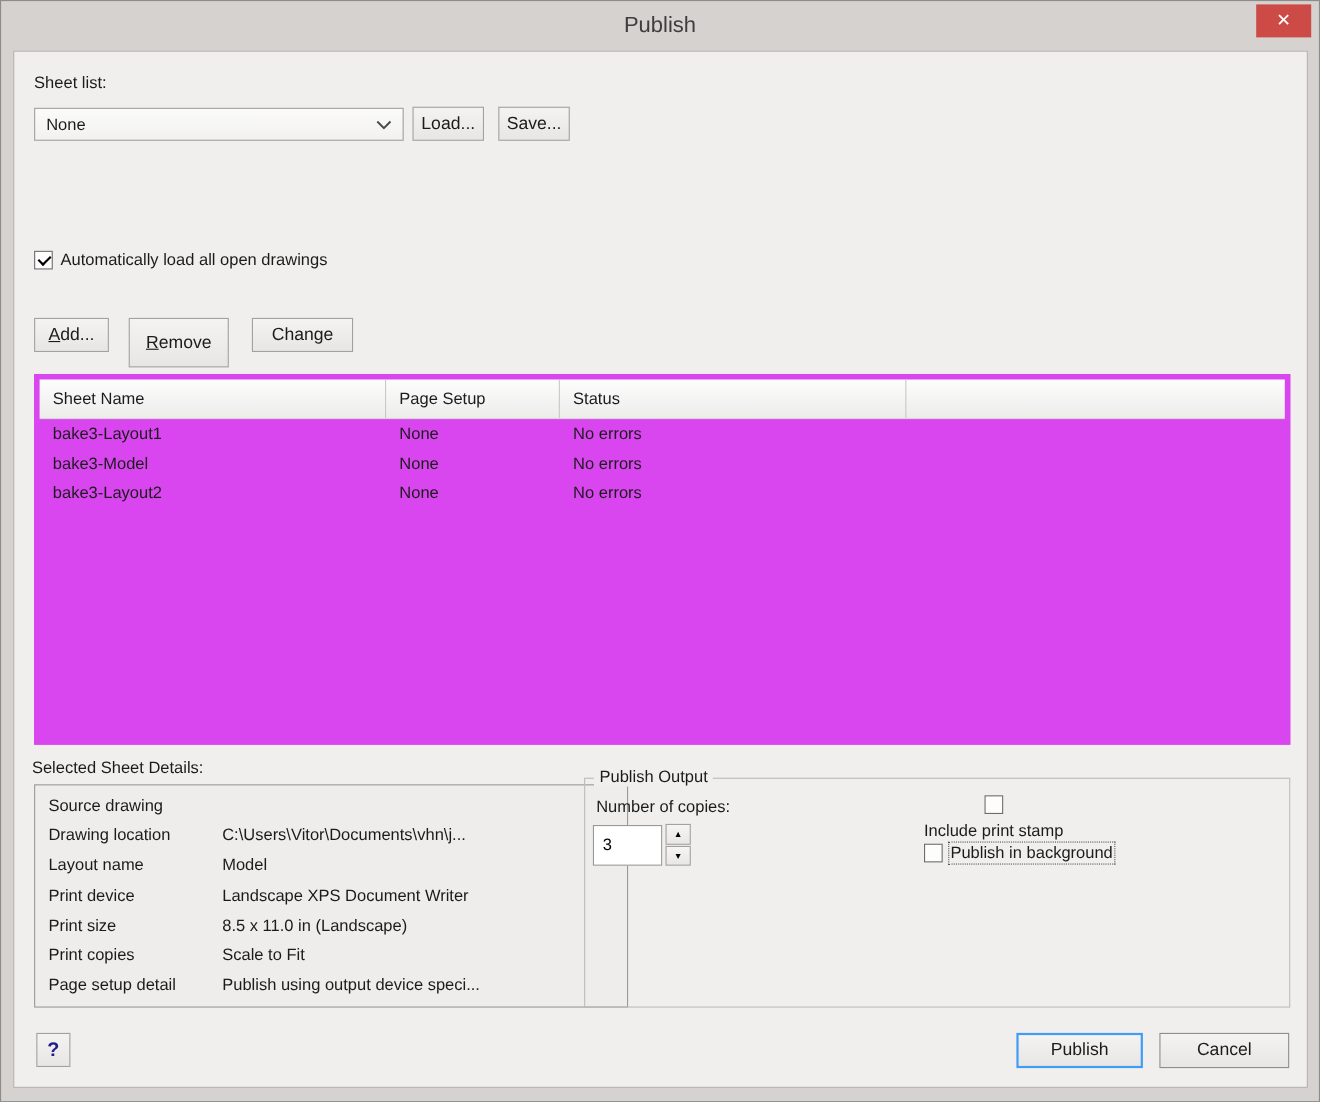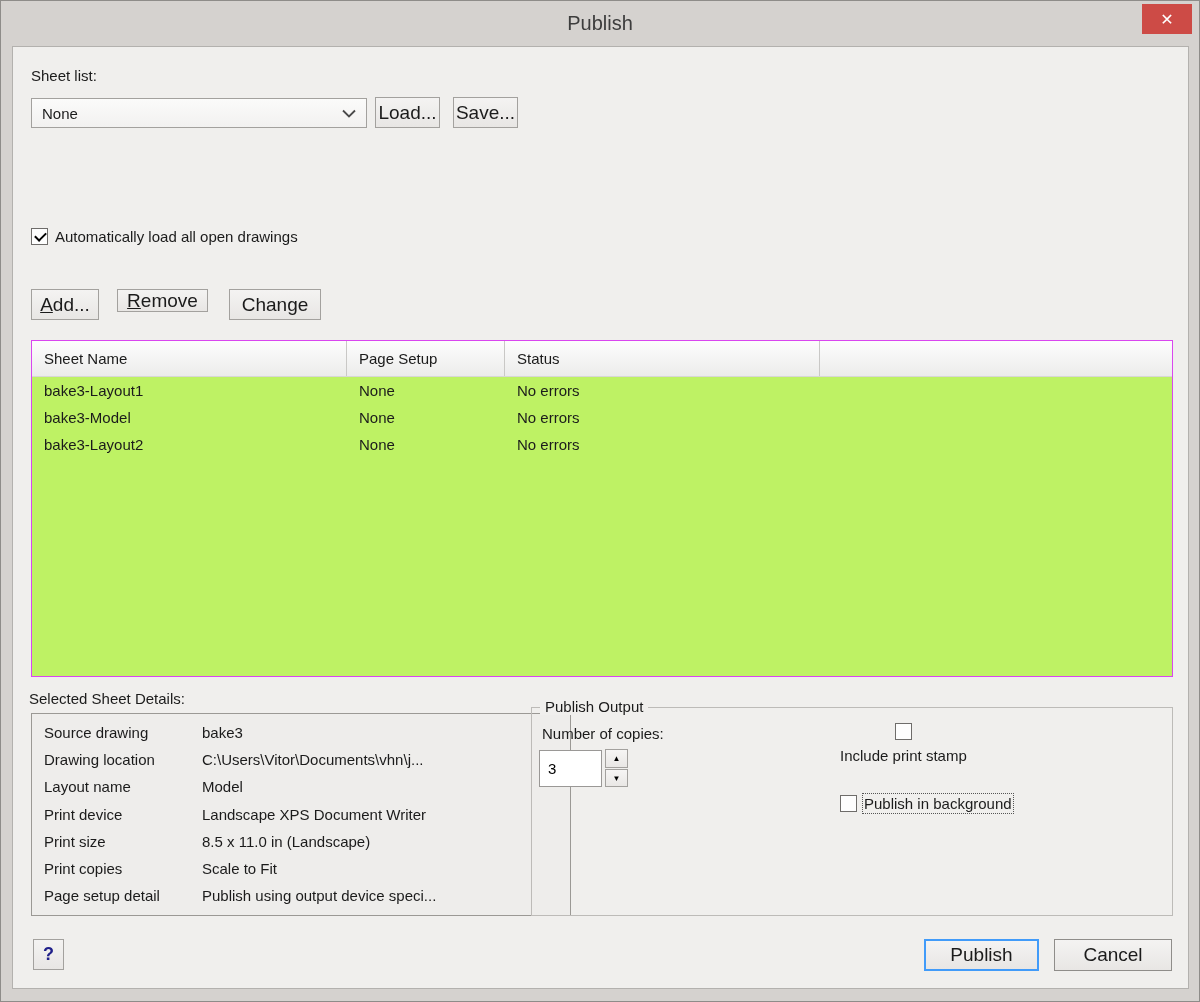--- a/index.html
+++ b/index.html
@@ -16,39 +16,39 @@
     font-size:20px; color:#3d3d3d; }
   .close-btn { position:absolute; left:1141px; top:3px; width:50px; height:30px;
     background:#cd4b46; display:flex; align-items:center; justify-content:center;
     color:#ffffff; font-size:16px; cursor:default; }
   
   .panel { position:absolute; left:11px; top:45px; width:1177px; height:943px;
     background:#f0efed; border:1px solid #b3b1ae; box-sizing:border-box; }
   
   .btn { position:absolute; box-sizing:border-box;
     background:linear-gradient(#f4f3f2,#e8e6e4); border:1px solid #a3a19e;
-    display:flex; align-items:center; justify-content:center; font-size:19px; }
+    display:flex; align-items:center; justify-content:center; font-size:16px; }
   .lbl { position:absolute; white-space:nowrap; }
   .underline { text-decoration:underline; }
   
   .combo { position:absolute; left:30px; top:97px; width:336px; height:30px;
     box-sizing:border-box; background:linear-gradient(#fbfbfa,#f2f1f0);
     border:1px solid #a3a19e; display:flex; align-items:center;
     justify-content:space-between; padding:0 10px; }
   
   .cb-row { position:absolute; display:flex; align-items:center; gap:7px; }
   .cb { width:17px; height:17px; box-sizing:border-box; background:#fdfdfd;
     border:1px solid #6e6c6a; position:relative; flex:0 0 auto; }
   .checkmark { position:absolute; left:3px; top:3px; width:9px; height:5px;
     border-left:2px solid #000; border-bottom:2px solid #000;
     transform:rotate(-45deg); }
   .focus-dotted { outline:1px dotted #555; outline-offset:1px; }
   
   .sheet-table { position:absolute; left:30px; top:339px; width:1142px; height:337px;
-    box-sizing:border-box; background:#bef264; border:1px solid #d946ef; }
+    box-sizing:border-box; background:#d946ef; border:5px solid #d946ef; }
   .thead { display:flex; height:35px; background:linear-gradient(#fdfdfd,#ececeb);
     border-bottom:1px solid #d8d7d5; }
   .th { display:flex; align-items:center; padding-left:12px; box-sizing:border-box;
     border-right:1px solid #c9c8c6; }
   .c1 { width:315px; } .c2 { width:158px; } .c3 { width:315px; }
   .c4 { flex:1; border-right:none; }
   .tr { display:flex; height:27px; align-items:center; }
   .td { padding-left:12px; box-sizing:border-box; }
   
   .details-box { position:absolute; left:30px; top:712px; width:540px; height:203px;
@@ -110,21 +110,21 @@
   <div class="cb-row" style="left:30px; top:227px;">
     <span class="cb">
       <span class="checkmark"></span>
     </span>
     <span>Automatically load all open drawings</span>
   </div>
 
   <div class="btn" style="left:30px; top:288px; width:68px; height:31px;">
     <span><span class="underline">A</span><span>dd...</span></span>
   </div>
-  <div class="btn" style="left:116px; top:288px; width:91px; height:23px;">
+  <div class="btn" style="left:116px; top:288px; width:91px; height:45px;">
     <span><span class="underline">R</span><span>emove</span></span>
   </div>
   <div class="btn" style="left:228px; top:288px; width:92px; height:31px;">
     <span>Change</span>
   </div>
 
   <div class="sheet-table">
     <div class="thead">
       <div class="th c1">Sheet Name</div>
       <div class="th c2">Page Setup</div>
@@ -145,21 +145,20 @@
       <div class="td c1">bake3-Layout2</div>
       <div class="td c2">None</div>
       <div class="td c3">No errors</div>
     </div>
   </div>
 
   <div class="lbl" style="left:28px; top:689px;">Selected Sheet Details:</div>
   <div class="details-box">
     <div class="detail-row">
       <span class="detail-name">Source drawing</span>
-      <span class="detail-value">bake3</span>
     </div>
     <div class="detail-row">
       <span class="detail-name">Drawing location</span>
       <span class="detail-value">C:\Users\Vitor\Documents\vhn\j...</span>
     </div>
     <div class="detail-row">
       <span class="detail-name">Layout name</span>
       <span class="detail-value">Model</span>
     </div>
     <div class="detail-row">
@@ -187,21 +186,21 @@
     <div class="spin spin-up">
       <span>▲</span>
     </div>
     <div class="spin spin-down">
       <span>▼</span>
     </div>
     <div class="cb-row" style="left:308px; top:15px;flex-direction:column;">
       <span class="cb"></span>
       <span>Include print stamp</span>
     </div>
-    <div class="cb-row" style="left:308px; top:59px;margin-top:28px;">
+    <div class="cb-row" style="left:308px; top:59px;">
       <span class="cb"></span>
       <span class="focus-dotted">Publish in background</span>
     </div>
   </div>
 
   <div class="btn help-btn">
     <span>?</span>
   </div>
   <div class="btn publish-btn">
     <span>Publish</span>

